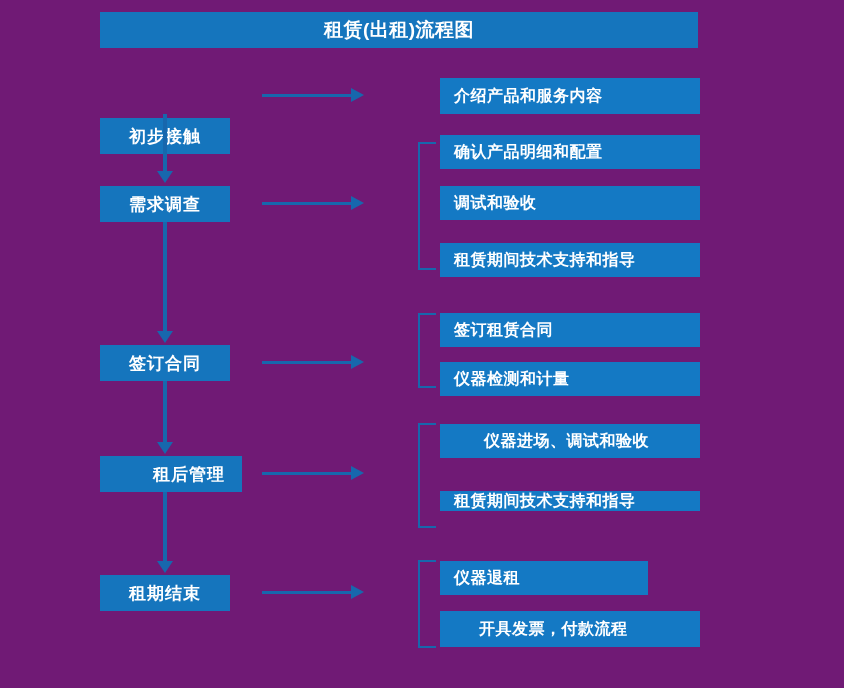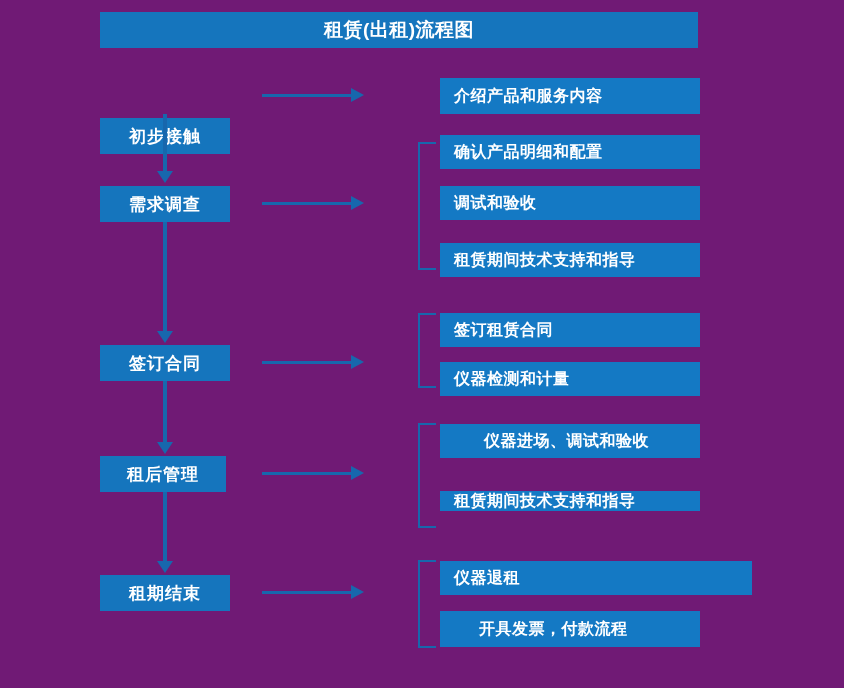--- a/index.html
+++ b/index.html
@@ -98,21 +98,21 @@
 </head>
 <body>
 
 <div id="canvas">
 
   <div class="title-bar">租赁(出租)流程图</div>
 
   <div class="stage-box" style="left:100px; top:78px; width:130px; height:36px;margin-top:40px;">初步接触</div>
   <div class="stage-box" style="left:100px; top:186px; width:130px; height:36px;">需求调查</div>
   <div class="stage-box" style="left:100px; top:345px; width:130px; height:36px;">签订合同</div>
-  <div class="stage-box" style="left:100px; top:456px; width:126px; height:36px;">租后管理</div>
+  <div class="stage-box" style="left:100px; top:456px; width:106px; height:36px;padding-left:36px;">租后管理</div>
   <div class="stage-box" style="left:100px; top:575px; width:130px; height:36px;font-family:Liberation Serif, serif;">租期结束</div>
 
   <div class="v-arrow" style="left:163px; top:114px; height:58px;"></div>
   <div class="v-arrow" style="left:163px; top:222px; height:110px;"></div>
   <div class="v-arrow" style="left:163px; top:381px; height:62px;"></div>
   <div class="v-arrow" style="left:163px; top:492px; height:70px;"></div>
 
   <div class="h-arrow" style="left:262px; top:94px; width:90px;"></div>
   <div class="h-arrow" style="left:262px; top:202px; width:90px;"></div>
   <div class="h-arrow" style="left:262px; top:361px; width:90px;"></div>
@@ -129,16 +129,16 @@
   <div class="detail-box" style="left:440px; top:135px; width:260px; height:34px;">确认产品明细和配置</div>
   <div class="detail-box" style="left:440px; top:186px; width:260px; height:34px;">调试和验收</div>
   <div class="detail-box" style="left:440px; top:243px; width:260px; height:34px;">租赁期间技术支持和指导</div>
 
   <div class="detail-box" style="left:440px; top:313px; width:260px; height:34px;font-family:Liberation Serif, serif;">签订租赁合同</div>
   <div class="detail-box" style="left:440px; top:362px; width:260px; height:34px;font-family:Liberation Serif, serif;">仪器检测和计量</div>
 
   <div class="detail-box" style="left:440px; top:424px; width:260px; height:34px;padding-left:44px;">仪器进场、调试和验收</div>
   <div class="detail-box" style="left:440px; top:491px; width:260px; height:20px;">租赁期间技术支持和指导</div>
 
-  <div class="detail-box" style="left:440px; top:561px; width:312px; height:34px;">仪器退租</div>
+  <div class="detail-box" style="left:440px; top:561px; width:208px; height:34px;">仪器退租</div>
   <div class="detail-box" style="left:440px; top:611px; width:260px; height:36px;padding-left:39px;">开具发票，付款流程</div>
 
 </div>
 
 </body></html>

